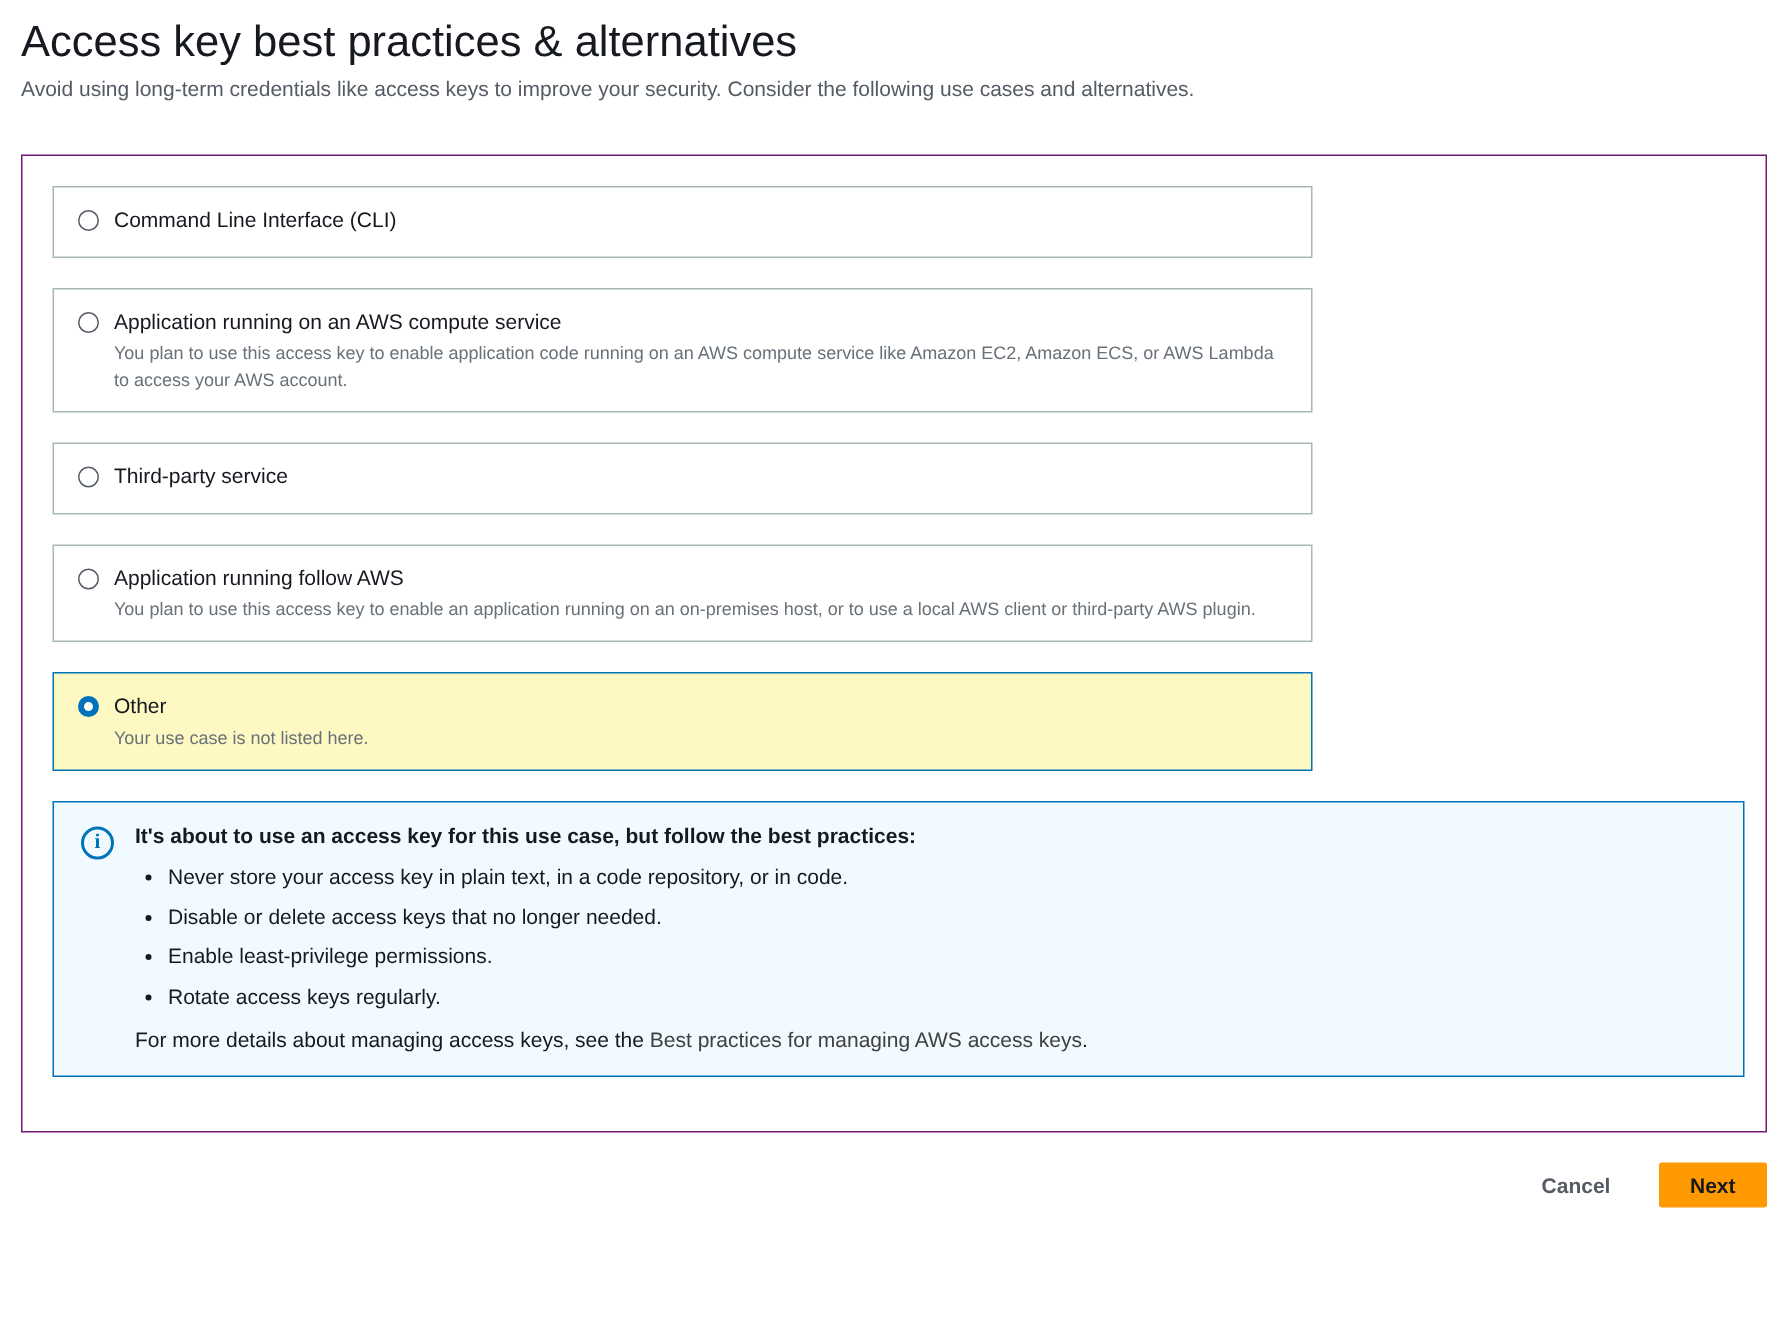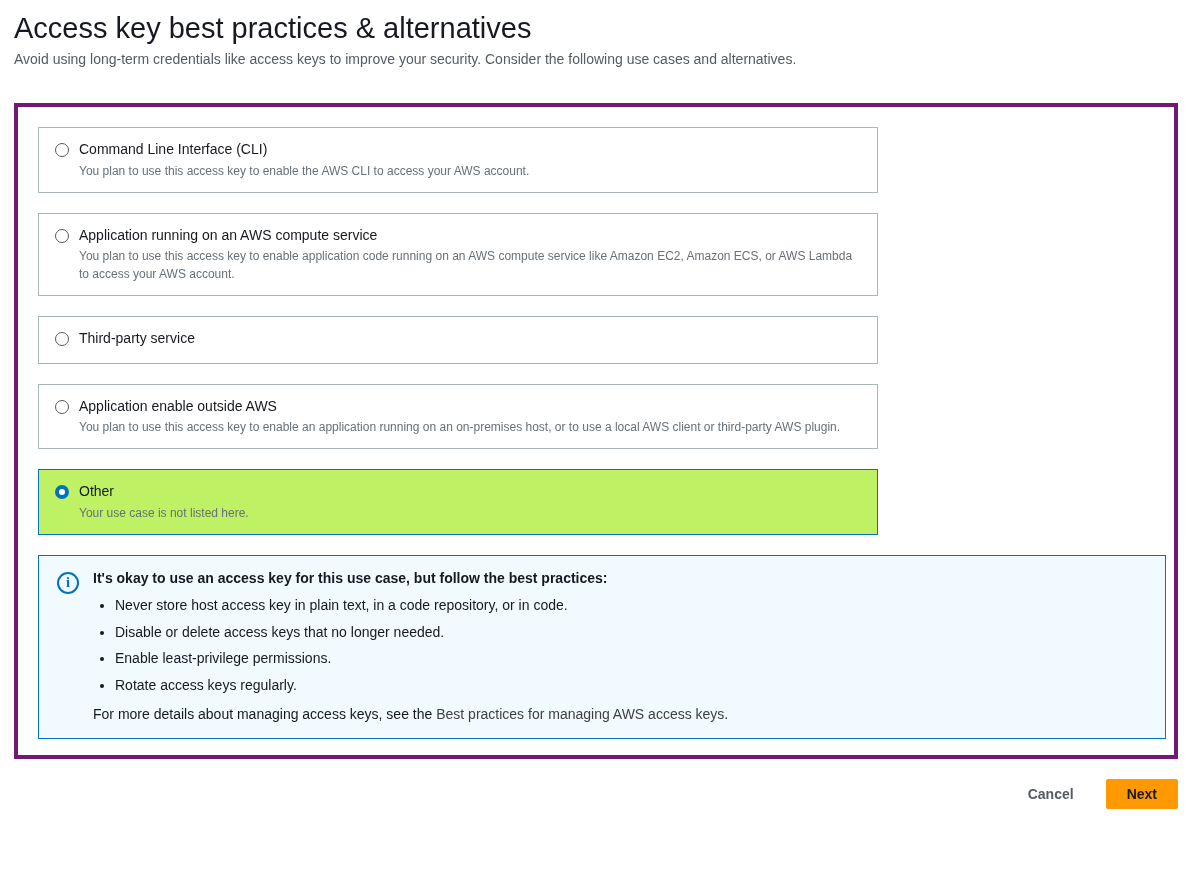--- a/index.html
+++ b/index.html
@@ -19,37 +19,37 @@
       font-weight: 400;
       color: #16191f;
       margin-bottom: 6px;
     }
     .page-subtitle {
       font-size: 14px;
       color: #545b64;
       margin-bottom: 36px;
     }
     .panel {
-      border: 4px solid #701a75;
-      padding: 20px 20px 16px 20px;
+      border: 1px solid #701a75;
+      padding: 20px 20px 36px 20px;
     }
     .radio-option {
       border: 1px solid #aab7b8;
       padding: 12px 16px 12px 16px;
       margin-bottom: 20px;
       cursor: pointer;
       position: relative;
       width: 840px;
     }
     .radio-option:last-of-type {
       margin-bottom: 16px;
     }
     .radio-option.selected {
       border: 1px solid #0073bb;
-      background: #bef264;
+      background: #fef9c3;
     }
     .radio-row {
       display: flex;
       align-items: flex-start;
     }
     .radio-circle {
       width: 14px;
       height: 14px;
       border: 1px solid #545b64;
       border-radius: 50%;
@@ -158,21 +158,20 @@
 <h1 class="page-title">Access key best practices &amp; alternatives</h1>
 <p class="page-subtitle">Avoid using long-term credentials like access keys to improve your security. Consider the following use cases and alternatives.</p>
 
 <div class="panel">
 
   <div class="radio-option">
     <div class="radio-row">
       <span class="radio-circle"></span>
       <div class="radio-content">
         <div class="radio-title">Command Line Interface (CLI)</div>
-        <div class="radio-desc">You plan to use this access key to enable the AWS CLI to access your AWS account.</div>
       </div>
     </div>
   </div>
 
 
   <div class="radio-option">
     <div class="radio-row">
       <span class="radio-circle"></span>
       <div class="radio-content">
         <div class="radio-title">Application running on an AWS compute service</div>
@@ -187,42 +186,42 @@
       <div class="radio-content">
         <div class="radio-title">Third-party service</div>
       </div>
     </div>
   </div>
 
   <div class="radio-option">
     <div class="radio-row">
       <span class="radio-circle"></span>
       <div class="radio-content">
-        <div class="radio-title">Application enable outside AWS</div>
+        <div class="radio-title">Application running follow AWS</div>
         <div class="radio-desc">You plan to use this access key to enable an application running on an on-premises host, or to use a local AWS client or third-party AWS plugin.</div>
       </div>
     </div>
   </div>
 
   <div class="radio-option selected">
     <div class="radio-row">
       <span class="radio-circle"></span>
       <div class="radio-content">
         <div class="radio-title">Other</div>
         <div class="radio-desc">Your use case is not listed here.</div>
       </div>
     </div>
   </div>
 
   <div class="info-box">
     <div class="info-icon">i</div>
     <div class="info-content">
-      <div class="info-title">It's okay to use an access key for this use case, but follow the best practices:</div>
+      <div class="info-title">It's about to use an access key for this use case, but follow the best practices:</div>
       <ul class="info-list">
-        <li>Never store host access key in plain text, in a code repository, or in code.</li>
+        <li>Never store your access key in plain text, in a code repository, or in code.</li>
         <li>Disable or delete access keys that no longer needed.</li>
         <li>Enable least-privilege permissions.</li>
         <li>Rotate access keys regularly.</li>
       </ul>
       <div class="info-footer">
         <span>For more details about managing access keys, see the </span><a class="info-link">Best practices for managing AWS access keys</a><span>.</span>
       </div>
     </div>
   </div>
 

